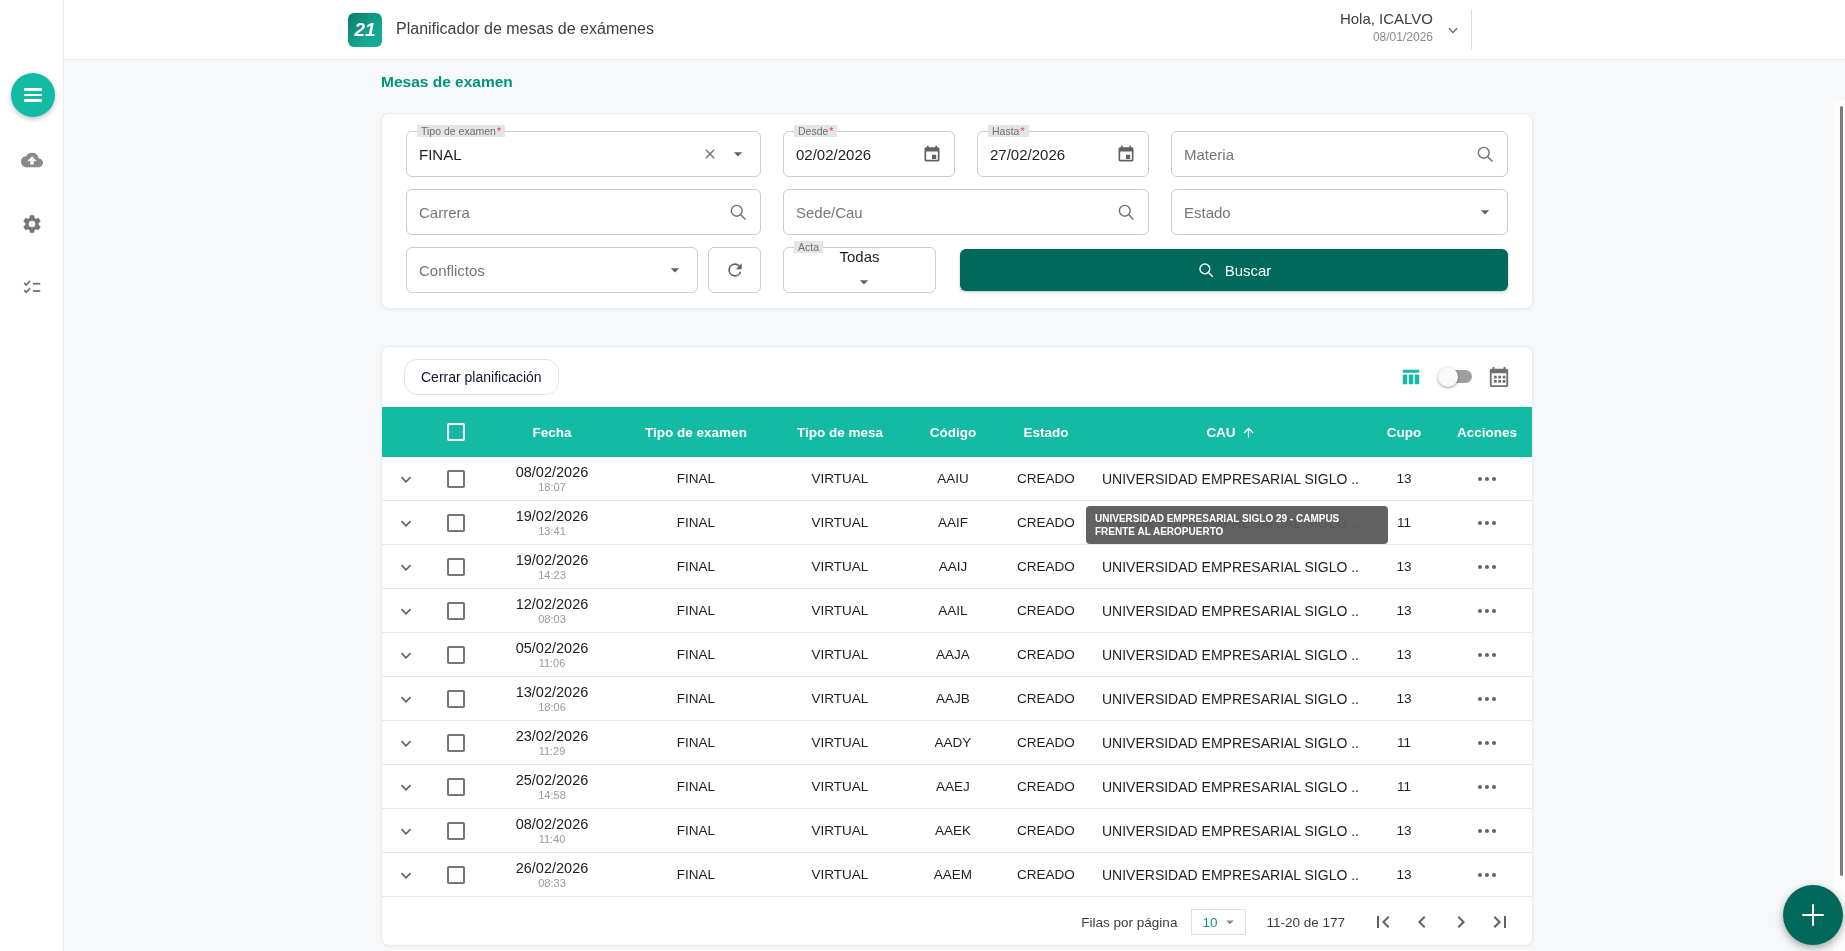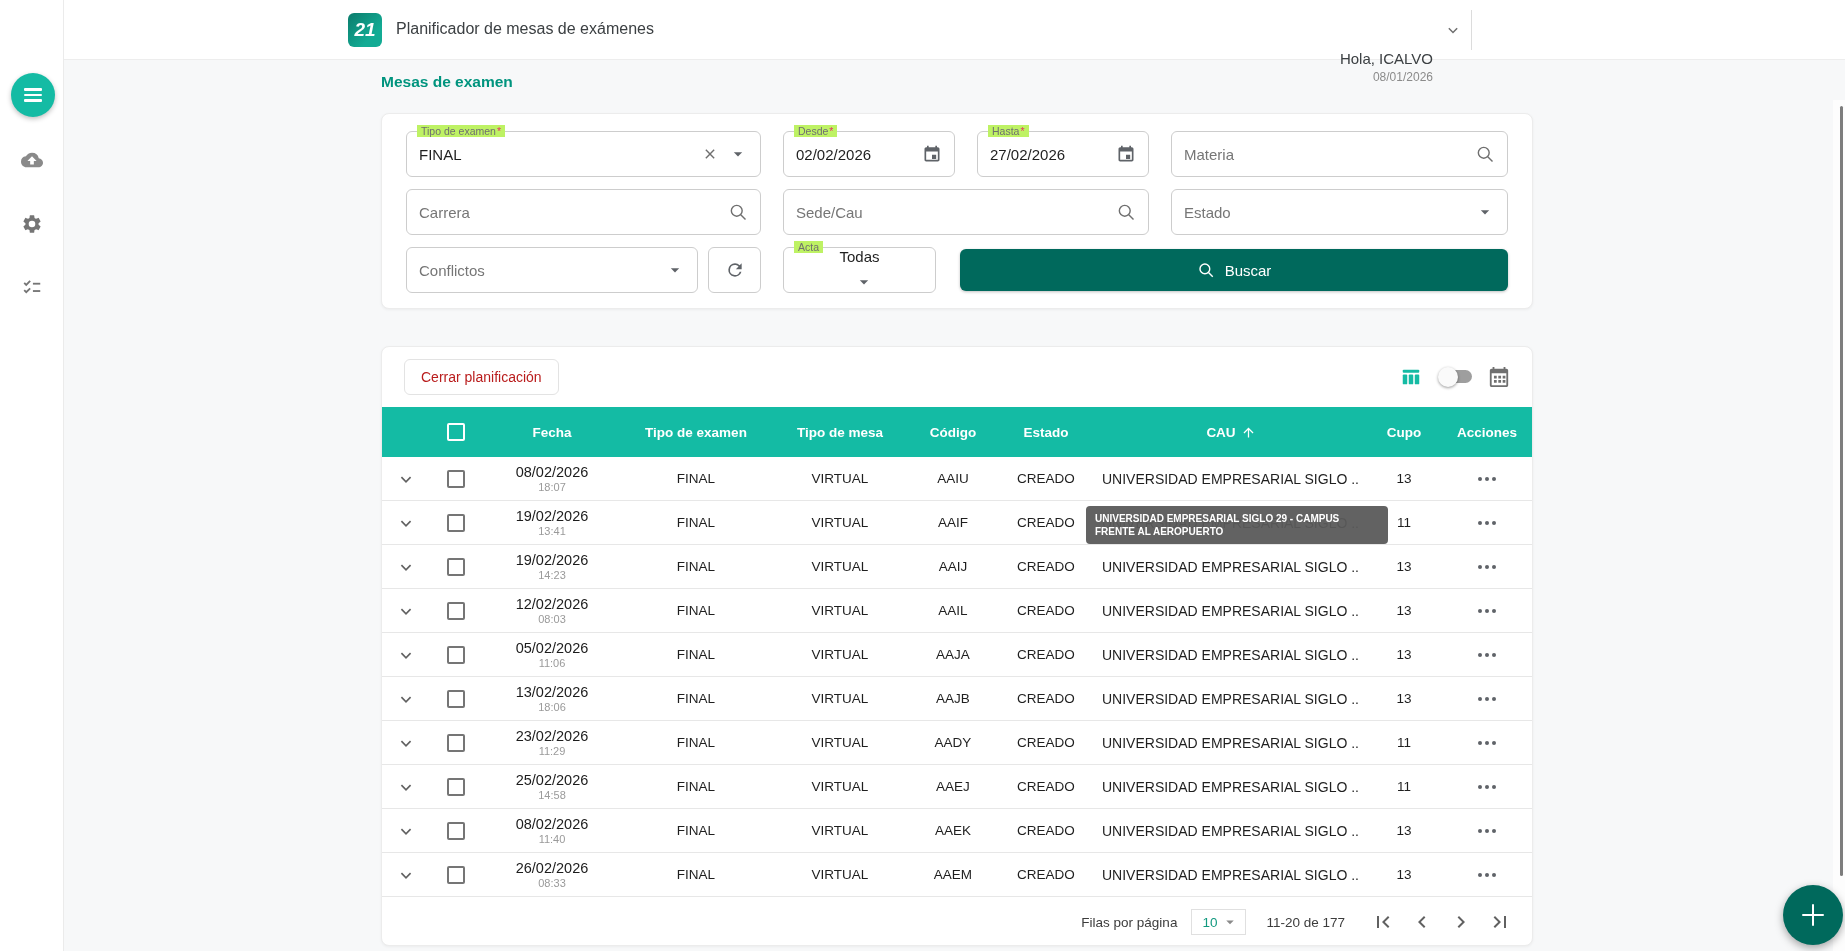--- a/index.html
+++ b/index.html
@@ -18,58 +18,58 @@
   .side-ico svg { width:22px; height:22px; }
 
   
   .appbar { position:absolute; left:64px; top:0; right:0; height:60px; background:#fff;
     border-bottom:1px solid #ededed; z-index:5; }
   .logo { position:absolute; left:284px; top:13px; width:34px; height:34px; border-radius:6px;
     background:linear-gradient(135deg,#0b7c6c 0%,#13ab94 70%); color:#fff; font-weight:bold;
     font-style:italic; font-size:19px; display:flex; align-items:center; justify-content:center; }
   .app-title { position:absolute; left:332px; top:20px; font-size:16px; color:#3c4043; }
   .user { position:absolute; right:412px; top:9px; text-align:right; cursor:pointer; }
-  .user .greet { font-size:15px; color:#3c4043; line-height:20px;margin-top:40px; }
+  .user .greet { font-size:15px; color:#3c4043; line-height:20px; }
   .user .udate { font-size:12px; color:#8b8b8b; line-height:16px; }
   .user-chevron { position:absolute; right:382px; top:20px; width:20px; height:20px; cursor:pointer; }
   .vdivider { position:absolute; right:373px; top:10px; width:1px; height:40px; background:#dcdcdc; }
 
   
   .content { position:absolute; left:64px; top:60px; right:0; bottom:0; background:#f7f8f9; }
   .page-title { position:absolute; left:317px; top:13px; font-size:15.5px; font-weight:bold; color:#00947e; }
 
   
   .card { background:#fff; border:1px solid #ececec; border-radius:8px; box-shadow:0 1px 3px rgba(0,0,0,.05); }
   .filter-card { position:absolute; left:317px; top:53px; width:1152px; height:196px; padding:17px 24px; }
   .frow { display:flex; gap:22px; margin-bottom:12px; }
   .field { position:relative; height:46px; border:1px solid #cdcdcd; border-radius:6px; background:#fff;
     display:flex; align-items:center; padding:0 12px; cursor:text; }
-  .field .flabel { position:absolute; top:-7px; left:10px; background:#bef264; padding:0 4px;
+  .field .flabel { position:absolute; top:-7px; left:10px; background:#e5e5e5; padding:0 4px;
     font-size:10.5px; color:#6f6f6f; white-space:nowrap; }
   .req { color:#e53963; margin-left:1px; }
   .fvalue { font-size:15px; color:#1f1f1f; flex:1; white-space:nowrap; overflow:hidden; }
   .fplaceholder { font-size:15px; color:#767676; flex:1; white-space:nowrap; overflow:hidden; }
   .ficon { width:20px; height:20px; flex:none; margin-left:8px; display:flex; align-items:center; justify-content:center; }
   .ficon svg { width:20px; height:20px; }
   .caret svg { width:22px; height:22px; }
   .w355 { width:355px; } .w172 { width:172px; } .w366 { width:366px; } .w292 { width:292px; }
   .w153 { width:153px;flex-direction:column; } .w187 { width:187px; } .fgrow { flex:1; }
   .refresh-btn { width:53px; height:46px; margin-left:-12px; border:1px solid #cdcdcd; border-radius:6px;
     background:#fff; display:flex; align-items:center; justify-content:center; cursor:pointer; }
   .codigo-field { margin-left:-18px; }
   .buscar-btn { flex:1; margin-left:2px; height:42px; align-self:center; background:var(--dark-teal);
     border:none; border-radius:6px; color:#fff; font-size:15px; display:flex; align-items:center;
     justify-content:center; gap:10px; cursor:pointer; box-shadow:0 1px 3px rgba(0,0,0,.25);
     font-family:inherit; }
 
   
   .table-card { position:absolute; left:317px; top:286px; width:1152px; height:600px; overflow:visible; }
   .toolbar { height:60px; display:flex; align-items:center; padding:0 22px; }
-  .cerrar-btn { height:36px; padding:0 16px; border:1px solid #e3e3e3; border-radius:6px; background:#fff;
-    color:#b91c1c; font-size:14px; font-family:inherit; cursor:default; }
+  .cerrar-btn { height:36px; padding:0 16px; border:1px solid #e3e3e3; border-radius:13px; background:#fff;
+    color:#0f172a; font-size:14px; font-family:inherit; cursor:default; }
   .toolbar .spacer { flex:1; }
   .tool-ico { width:22px; height:22px; margin-left:18px; cursor:pointer; }
   .tool-ico svg { width:22px; height:22px; }
   .switch { position:relative; width:36px; height:20px; margin-left:16px; margin-right:6px; cursor:pointer; }
   .switch .track { position:absolute; left:2px; top:3px; width:32px; height:13px; border-radius:7px; background:#9e9e9e; }
   .switch .knob { position:absolute; left:0; top:0; width:20px; height:20px; border-radius:50%;
     background:#fafafa; box-shadow:0 1px 3px rgba(0,0,0,.4); }
 
   .thead { height:50px; background:var(--accent); display:flex; align-items:center; color:#fff;
     font-size:13.5px; font-weight:bold; }

